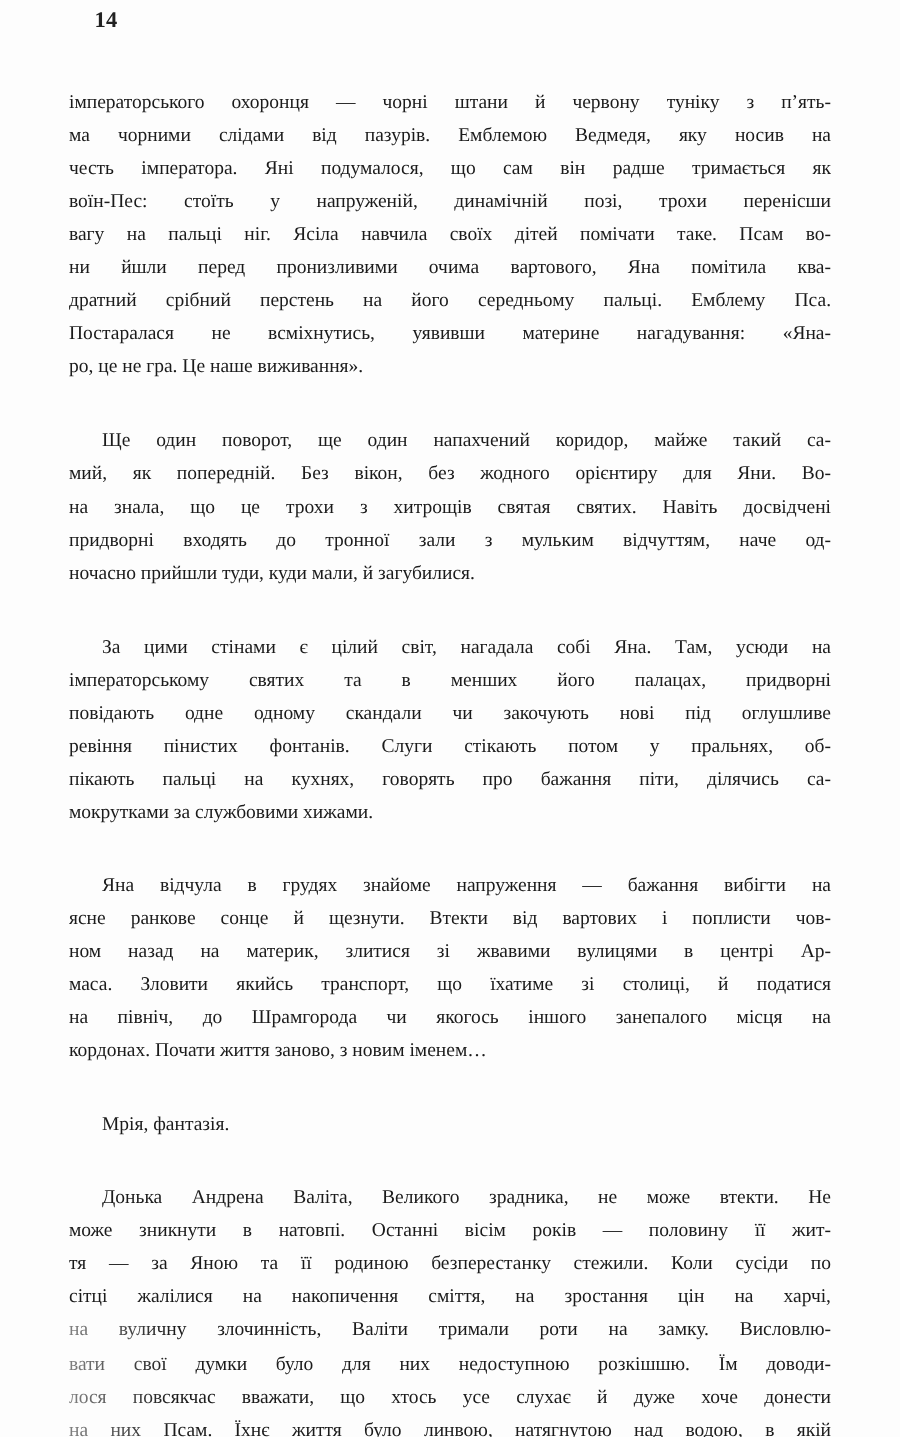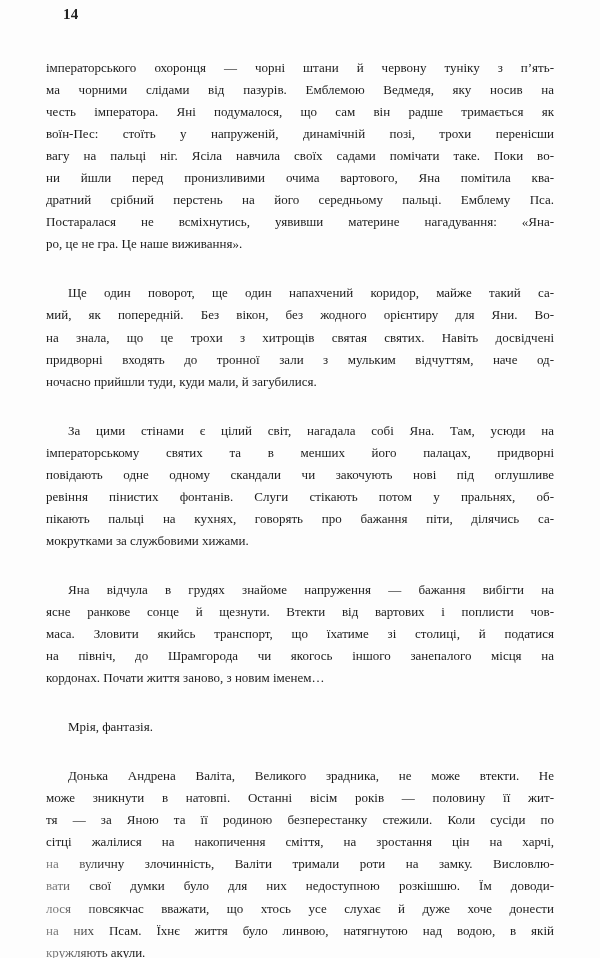--- a/index.html
+++ b/index.html
@@ -76,21 +76,21 @@
 <div class="page">
   <div class="page-number">14</div>
 
   <div class="text-block">
 
     <div class="para no-indent">
       <span class="line">імператорського охоронця — чорні штани й червону туніку з п’ять-</span>
       <span class="line">ма чорними слідами від пазурів. Емблемою Ведмедя, яку носив на</span>
       <span class="line">честь імператора. Яні подумалося, що сам він радше тримається як</span>
       <span class="line">воїн-Пес: стоїть у напруженій, динамічній позі, трохи перенісши</span>
-      <span class="line">вагу на пальці ніг. Ясіла навчила своїх садами помічати таке. Поки во-</span>
+      <span class="line">вагу на пальці ніг. Ясіла навчила своїх дітей помічати таке. Псам во-</span>
       <span class="line">ни йшли перед пронизливими очима вартового, Яна помітила ква-</span>
       <span class="line">дратний срібний перстень на його середньому пальці. Емблему Пса.</span>
       <span class="line">Постаралася не всміхнутись, уявивши материне нагадування: «Яна-</span>
       <span class="line last">ро, це не гра. Це наше виживання».</span>
     </div>
 
     <div class="para no-indent">
       <span class="line indent">Ще один поворот, ще один напахчений коридор, майже такий са-</span>
       <span class="line">мий, як попередній. Без вікон, без жодного орієнтиру для Яни. Во-</span>
       <span class="line">на знала, що це трохи з хитрощів святая святих. Навіть досвідчені</span>
@@ -103,20 +103,21 @@
       <span class="line">імператорському святих та в менших його палацах, придворні</span>
       <span class="line">повідають одне одному скандали чи закочують нові під оглушливе</span>
       <span class="line">ревіння пінистих фонтанів. Слуги стікають потом у пральнях, об-</span>
       <span class="line">пікають пальці на кухнях, говорять про бажання піти, ділячись са-</span>
       <span class="line last">мокрутками за службовими хижами.</span>
     </div>
 
     <div class="para no-indent">
       <span class="line indent">Яна відчула в грудях знайоме напруження — бажання вибігти на</span>
       <span class="line">ясне ранкове сонце й щезнути. Втекти від вартових і поплисти чов-</span>
+      <span class="line">ном назад на материк, злитися зі жвавими вулицями в центрі Ар-</span>
       <span class="line">маса. Зловити якийсь транспорт, що їхатиме зі столиці, й податися</span>
       <span class="line">на північ, до Шрамгорода чи якогось іншого занепалого місця на</span>
       <span class="line last">кордонах. Почати життя заново, з новим іменем…</span>
     </div>
 
     <div class="para no-indent">
       <span class="line indent last">Мрія, фантазія.</span>
     </div>
 
     <div class="para no-indent">

